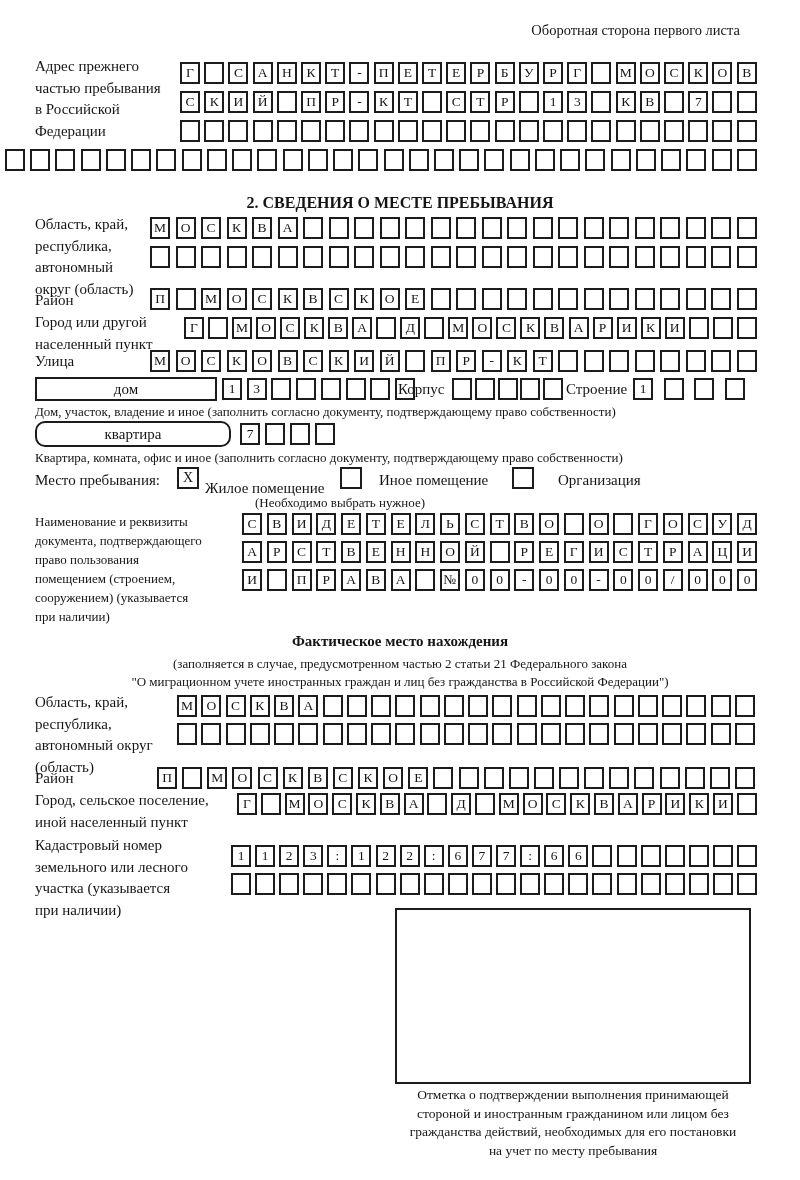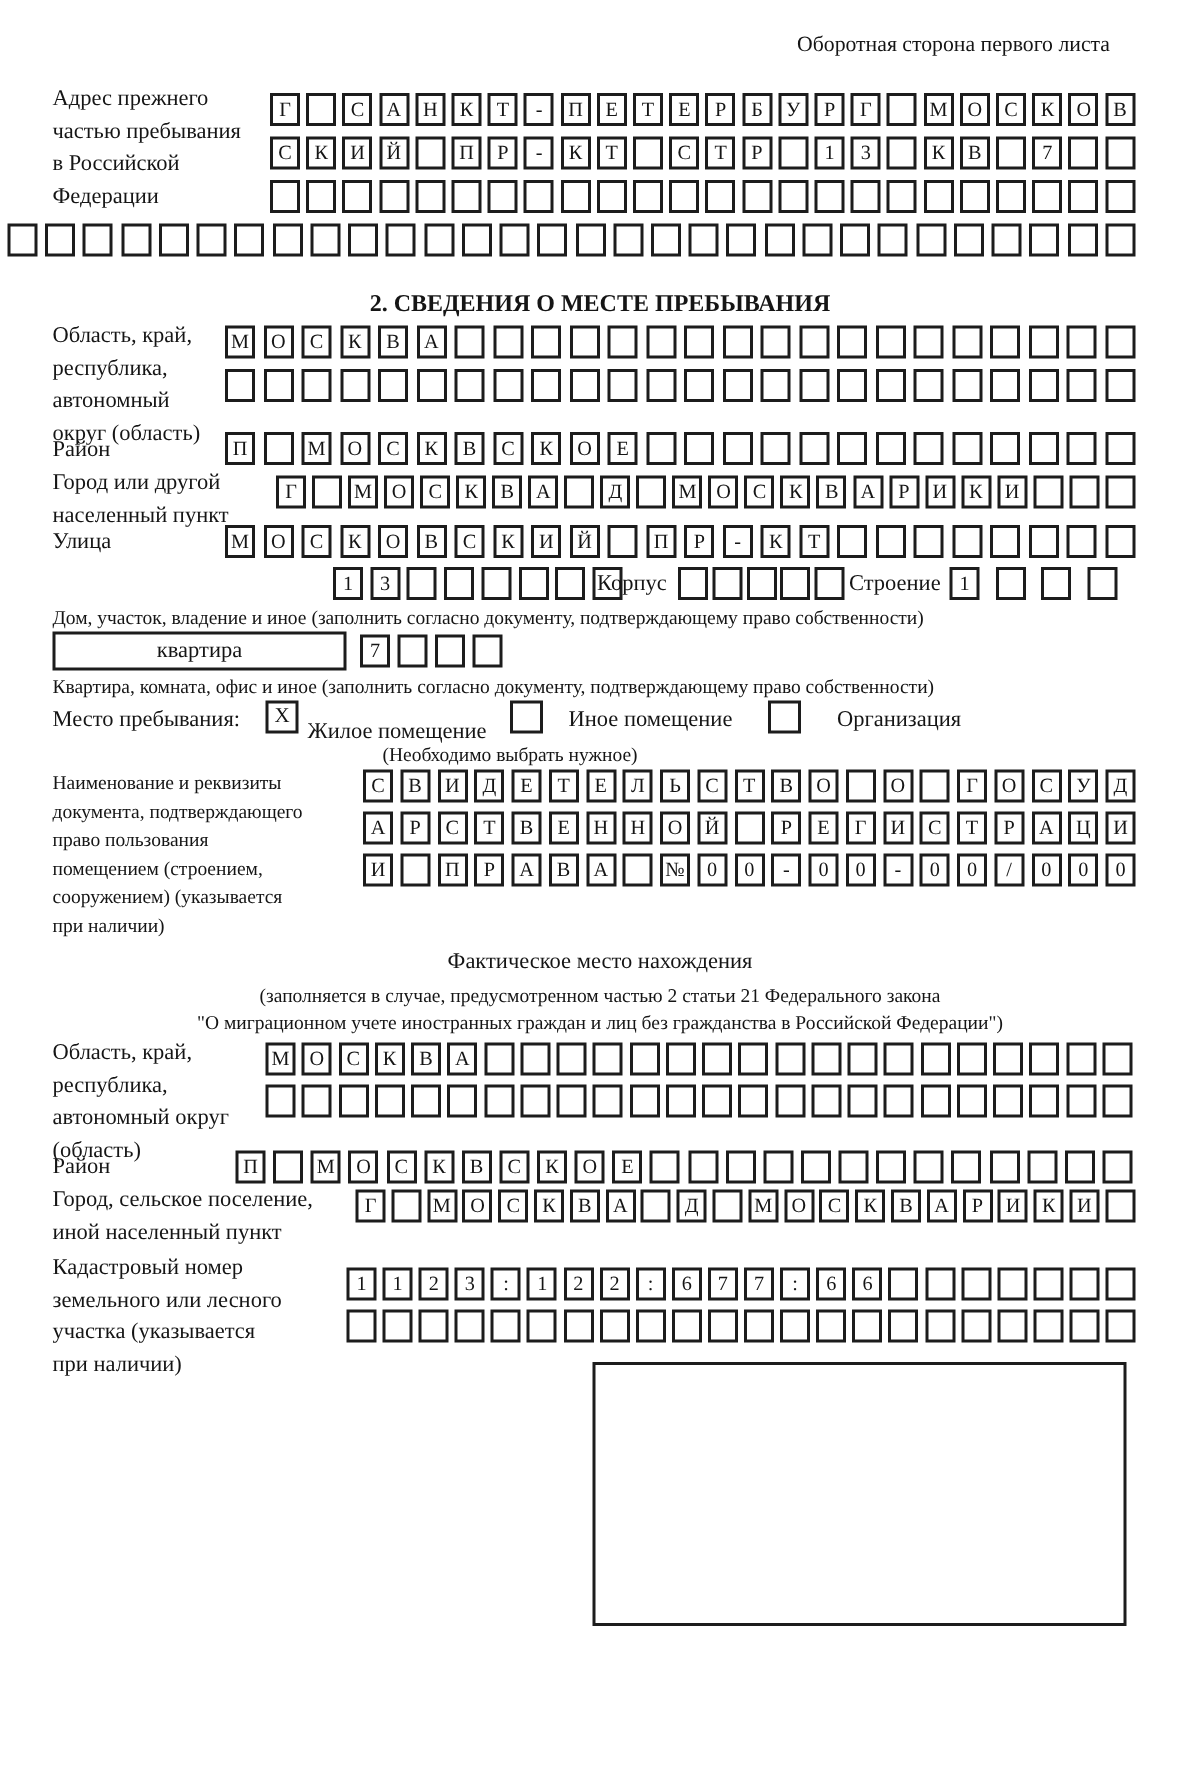--- a/index.html
+++ b/index.html
@@ -7,21 +7,21 @@
     position:relative; width:800px; height:1180px; background:#ffffff;
     color:#151515; font-family:"Liberation Serif","DejaVu Serif",serif;
     overflow:hidden;
   }
   .abs { position:absolute; }
   .lbl { font-size:15px; line-height:21.5px; white-space:pre-line; }
   .lbl-tight { font-size:13px; line-height:19px; white-space:pre-line; }
   .note { font-size:13px; }
   .center { text-align:center; }
   .title { font-weight:bold; font-size:16px; }
-  .title-sm { font-weight:normal; font-size:15px; }
+  .title-sm { font-weight:bold; font-size:15px; }
   .hdr { font-size:14.5px; }
   .cells { position:absolute; display:flex; justify-content:space-between; height:22px; }
   .cell {
     width:20px; height:22px; box-sizing:border-box; border:2px solid #1c1c1c;
     display:flex; align-items:center; justify-content:center;
     font-size:13.5px; flex:0 0 auto; background:#fff;
   }
   .wbox {
     position:absolute; box-sizing:border-box; border:2px solid #1c1c1c;
     display:flex; align-items:center; justify-content:center;
@@ -289,20 +289,21 @@
       <div class="cell"></div>
       <div class="cell"></div>
       <div class="cell"></div>
       <div class="cell"></div>
       <div class="cell"></div>
       <div class="cell"></div>
       <div class="cell"></div>
       <div class="cell"></div>
     </div>
 
+  <div class="wbox" style="left:35px; top:377px; width:182px; height:24px;">дом</div>
   <div class="cells" style="left:222px; top:378px; width:193px;">
       <div class="cell">1</div>
       <div class="cell">3</div>
       <div class="cell"></div>
       <div class="cell"></div>
       <div class="cell"></div>
       <div class="cell"></div>
       <div class="cell"></div>
       <div class="cell"></div>
     </div>
@@ -316,21 +317,21 @@
     </div>
   <div class="abs lbl" style="left:566px; top:379px;">Строение</div>
   <div class="cells" style="left:633px; top:378px; width:112px;">
       <div class="cell">1</div>
       <div class="cell"></div>
       <div class="cell"></div>
       <div class="cell"></div>
     </div>
   <div class="abs note" style="left:35px; top:404px; width:740px;">Дом, участок, владение и иное (заполнить согласно документу, подтверждающему право собственности)</div>
 
-  <div class="wbox" style="left:35px; top:421px; width:196px; height:26px;">квартира</div>
+  <div class="wbox" style="left:35px; top:421px; width:196px; height:26px;border-radius:10px;">квартира</div>
   <div class="cells" style="left:240px; top:423px; width:95px;">
       <div class="cell">7</div>
       <div class="cell"></div>
       <div class="cell"></div>
       <div class="cell"></div>
     </div>
   <div class="abs note" style="left:35px; top:450px; width:740px;">Квартира, комната, офис и иное (заполнить согласно документу, подтверждающему право собственности)</div>
 
   <div class="abs lbl" style="left:35px; top:470px;">Место пребывания:</div>
   <div class="wbox" style="left:177px; top:467px; width:22px; height:22px; font-size:14px;">X</div>
@@ -580,14 +581,18 @@
       <div class="cell"></div>
       <div class="cell"></div>
       <div class="cell"></div>
       <div class="cell"></div>
       <div class="cell"></div>
       <div class="cell"></div>
       <div class="cell"></div>
     </div>
 
   <div class="stamp" style="left:395px; top:908px; width:356px; height:176px;"></div>
+  <div class="abs caption center" style="left:390px; top:1086px; width:366px;">Отметка о подтверждении выполнения принимающей
+стороной и иностранным гражданином или лицом без
+гражданства действий, необходимых для его постановки
+на учет по месту пребывания</div>
 
 </div>
 
 </body></html>

